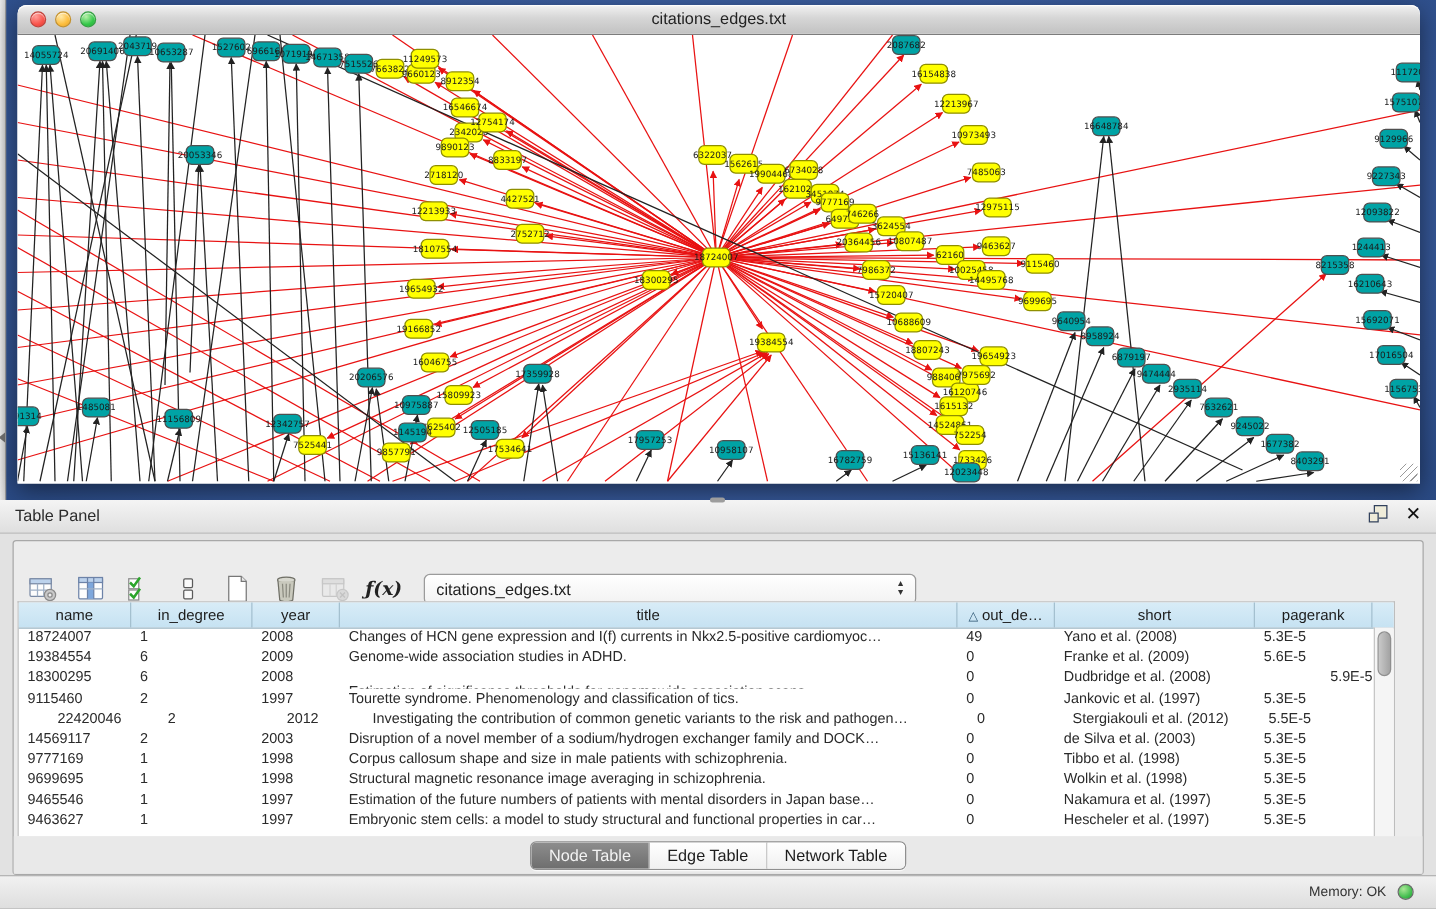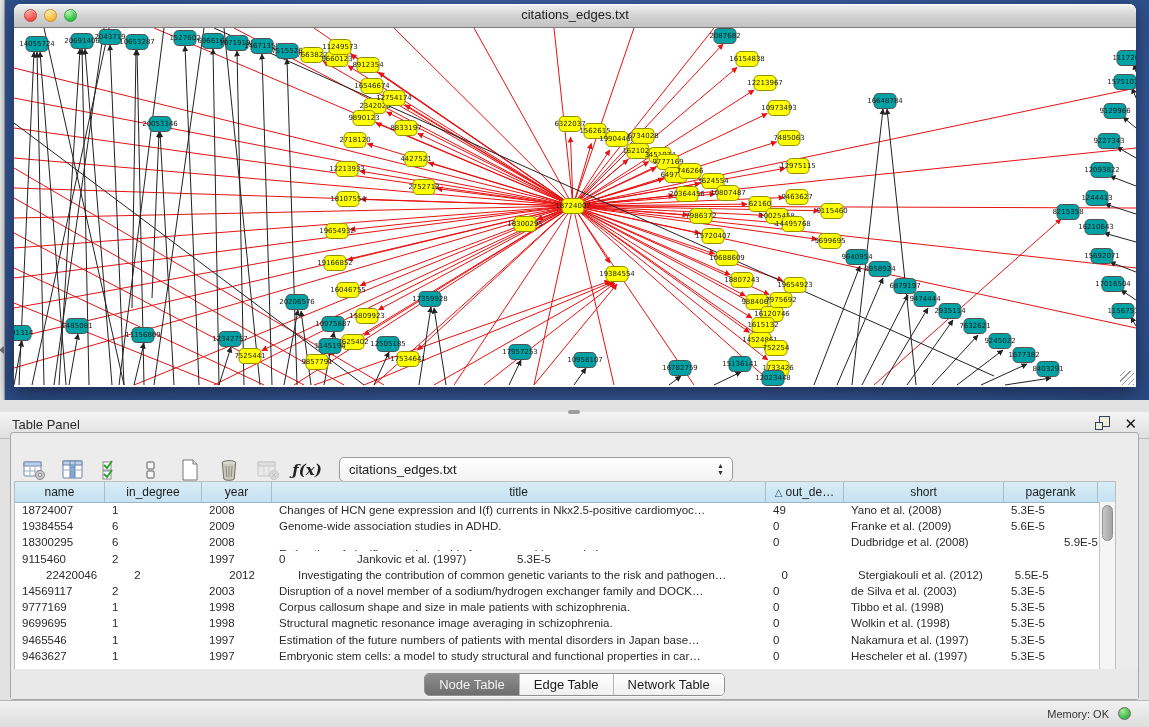--- a/index.html
+++ b/index.html
@@ -22,33 +22,33 @@
   .light.red{background:radial-gradient(circle at 35% 30%,#ff9d97,#f8524a 60%,#d93a33);border:1px solid #c0443d;box-sizing:border-box;}
   .light.yellow{background:radial-gradient(circle at 35% 30%,#ffe9a8,#fdbd3c 60%,#e0a02c);border:1px solid #c4922e;box-sizing:border-box;}
   .light.green{background:radial-gradient(circle at 35% 30%,#b6f0a8,#33c748 60%,#27a838);border:1px solid #35a043;box-sizing:border-box;}
   #canvas{position:relative;width:1122px;height:359px;background:#fff;overflow:hidden;}
   #canvas svg{display:block;}
   #resize-grip{position:absolute;right:2px;bottom:2px;width:14px;height:14px;
     background:repeating-linear-gradient(135deg,transparent 0 3px,#9a9a9a 3px 4px);}
 
   
   #table-panel{position:absolute;left:0;top:400px;width:1149px;height:300px;background:#e2e2e2;}
-  #panel-header{position:relative;height:26px;background:linear-gradient(#f4f4f4,#dfdfdf);border-bottom:1px solid #bdbdbd;margin-top:12px;}
+  #panel-header{position:relative;height:26px;background:linear-gradient(#f4f4f4,#dfdfdf);border-bottom:1px solid #bdbdbd;}
   #panel-header .ptitle{position:absolute;left:12px;top:5px;font-size:13px;color:#2b2b2b;}
   #panel-header .hbtns{position:absolute;right:12px;top:4px;display:flex;gap:14px;align-items:center;}
   #panel-header .divider-dot{position:absolute;left:568px;top:-2px;width:12px;height:4px;border-radius:2px;background:#9d9d9d;}
   .float-icon{position:relative;width:15px;height:15px;}
   .float-icon .sq1{position:absolute;left:4px;top:0;width:9px;height:9px;border:1px solid #31415e;background:#efecd9;}
   .float-icon .sq2{position:absolute;left:0;top:6px;width:6px;height:6px;border:1px solid #31415e;background:#efecd9;}
   .close-x{font-size:15px;font-weight:bold;color:#111;line-height:15px;cursor:default;}
 
   #panel-inner{position:absolute;left:10px;right:10px;top:32px;height:266px;background:#ececec;border:1px solid #a8a8a8;border-radius:3px;}
 
   
-  #toolbar{position:absolute;left:10px;top:24px;height:34px;display:flex;align-items:flex-start;gap:13px;}
+  #toolbar{position:absolute;left:10px;top:17px;height:34px;display:flex;align-items:flex-end;gap:13px;}
   .tbicon{width:26px;height:26px;display:flex;align-items:center;justify-content:center;}
   .tbicon svg{display:block;}
   .fx{font-family:"DejaVu Serif",serif;font-style:italic;font-weight:bold;font-size:15px;color:#222;}
   #combo{margin-left:6px;width:392px;height:23px;background:linear-gradient(#ffffff,#f2f2f2);border:1px solid #9b9b9b;border-radius:5px;position:relative;display:flex;align-items:center;}
   #combo .cval{font-size:13px;color:#222;padding-left:9px;}
   #combo .stepper{position:absolute;right:8px;top:4px;font-size:7px;line-height:7px;color:#333;text-align:center;}
 
   
   #table-wrap{position:absolute;left:3px;top:48px;bottom:30px;width:1100px;background:#fff;border:1px solid #bdbdbd;border-bottom:none;}
   #thead{display:flex;height:20px;background:linear-gradient(#d8ecf7,#c6e2f2);border-bottom:1px solid #9db6c4;}
@@ -817,20 +817,21 @@
               <div class="td" style="width: 70px;">2008</div>
               <div class="td" style="width: 494px; margin-top: 12px;">Estimation of significance thresholds for genomewide association scans.</div>
               <div class="td" style="width: 78px;">0</div>
               <div class="td" style="width: 160px;">Dudbridge et al. (2008)</div>
               <div class="td" style="width: 94px; text-align: right;">5.9E-5</div>
             </div>
             <div class="tr">
               <div class="td" style="width: 90px;">9115460</div>
               <div class="td" style="width: 97px;">2</div>
               <div class="td" style="width: 70px;">1997</div>
+              <div class="td" style="width: 494px;">Tourette syndrome. Phenomenology and classification of tics.</div>
               <div class="td" style="width: 78px;">0</div>
               <div class="td" style="width: 160px;">Jankovic et al. (1997)</div>
               <div class="td" style="width: 94px;">5.3E-5</div>
             </div>
             <div class="tr">
               <div class="td" style="width: 90px; margin-left: 24px;">22420046</div>
               <div class="td" style="width: 97px;">2</div>
               <div class="td" style="width: 70px;">2012</div>
               <div class="td" style="width: 494px;">Investigating the contribution of common genetic variants to the risk and pathogen…</div>
               <div class="td" style="width: 78px;">0</div>

